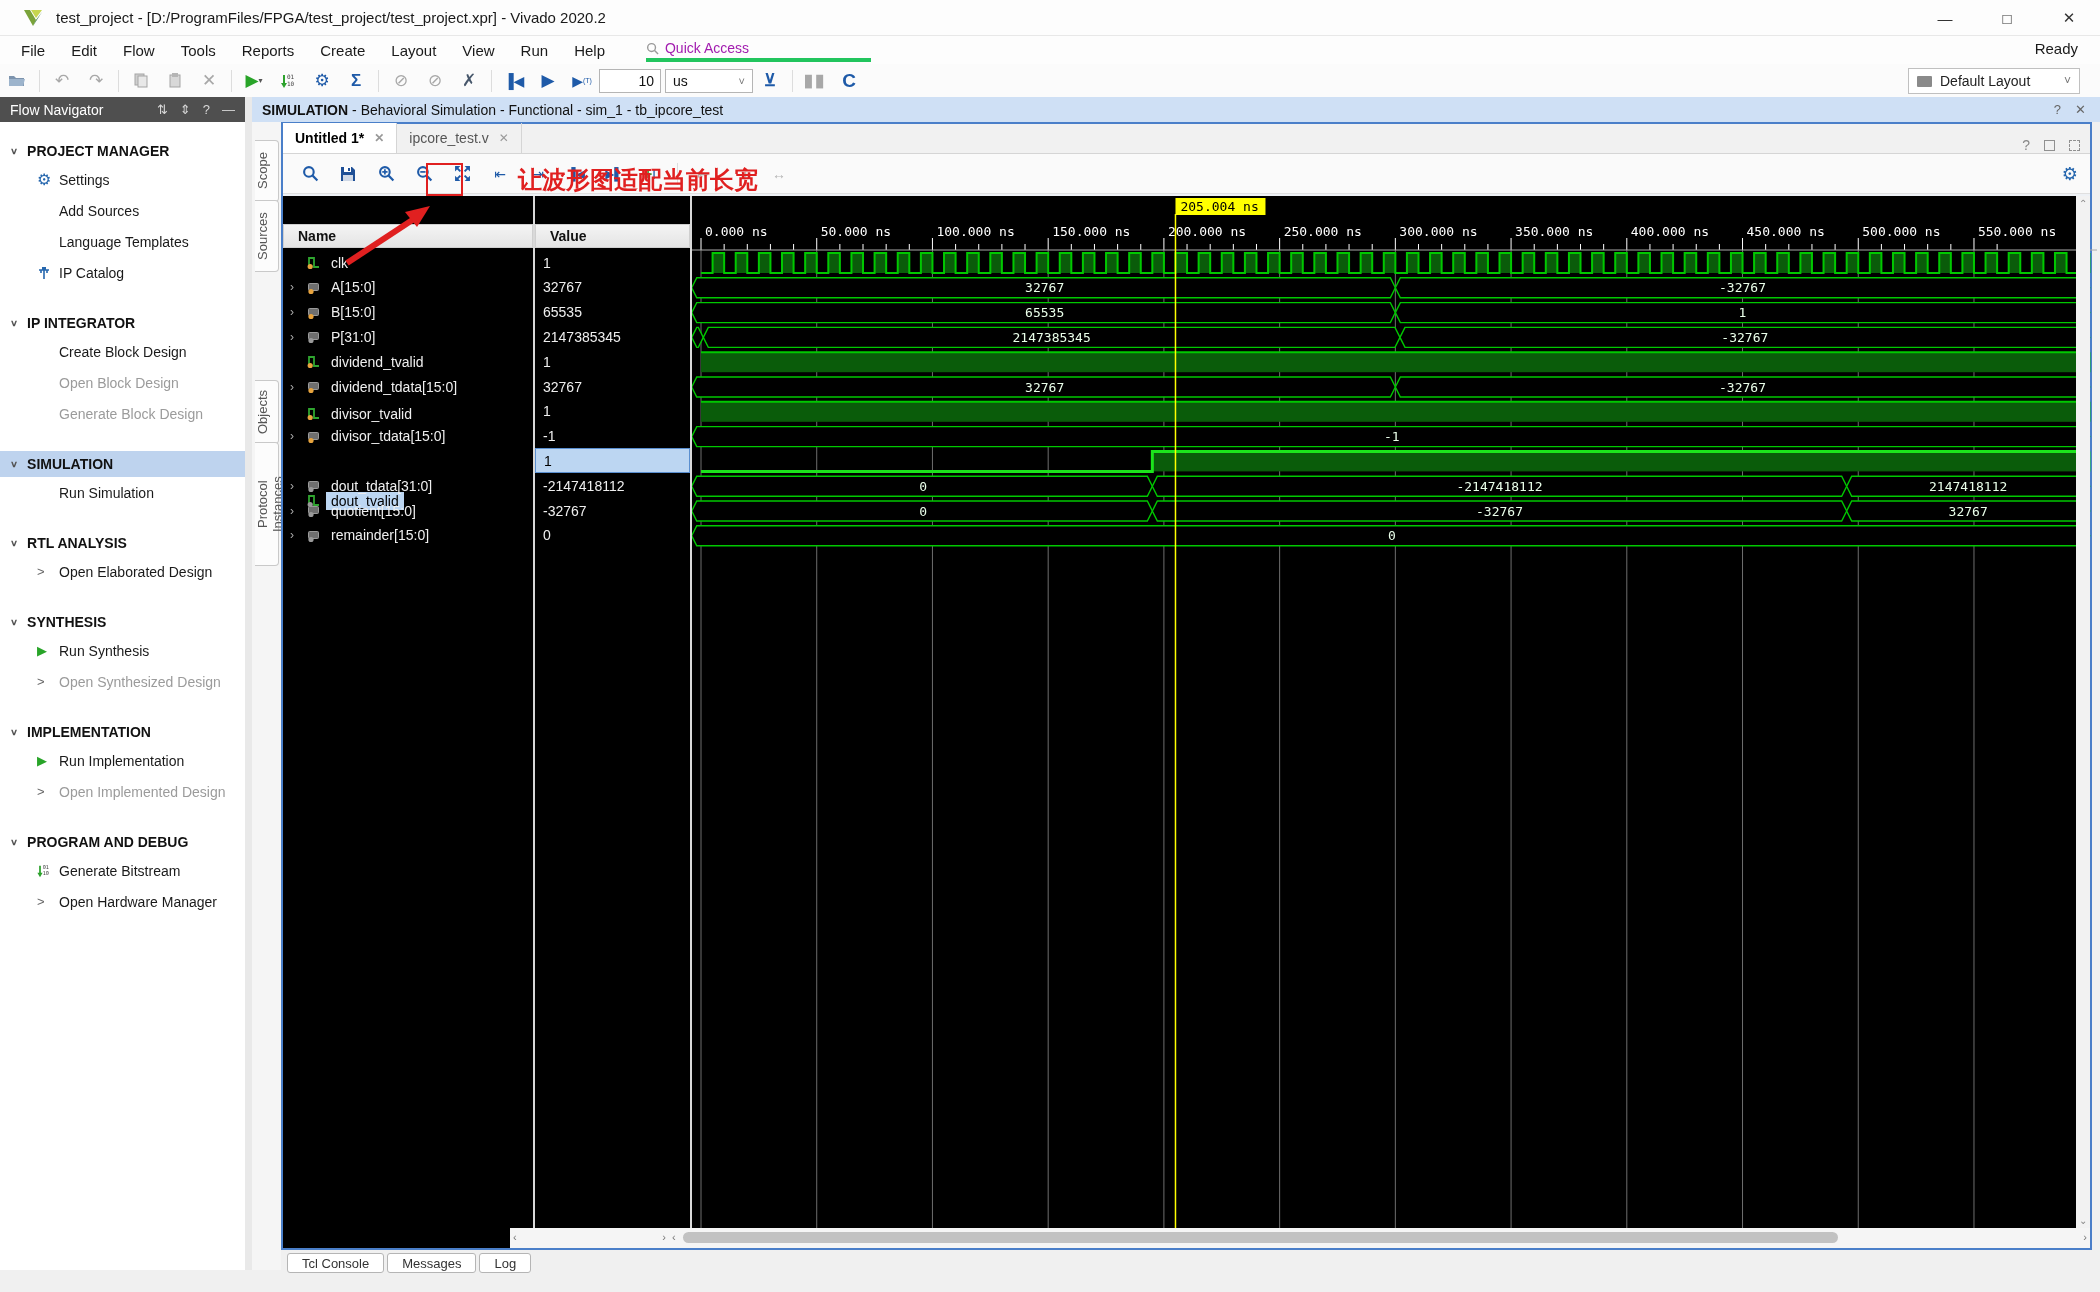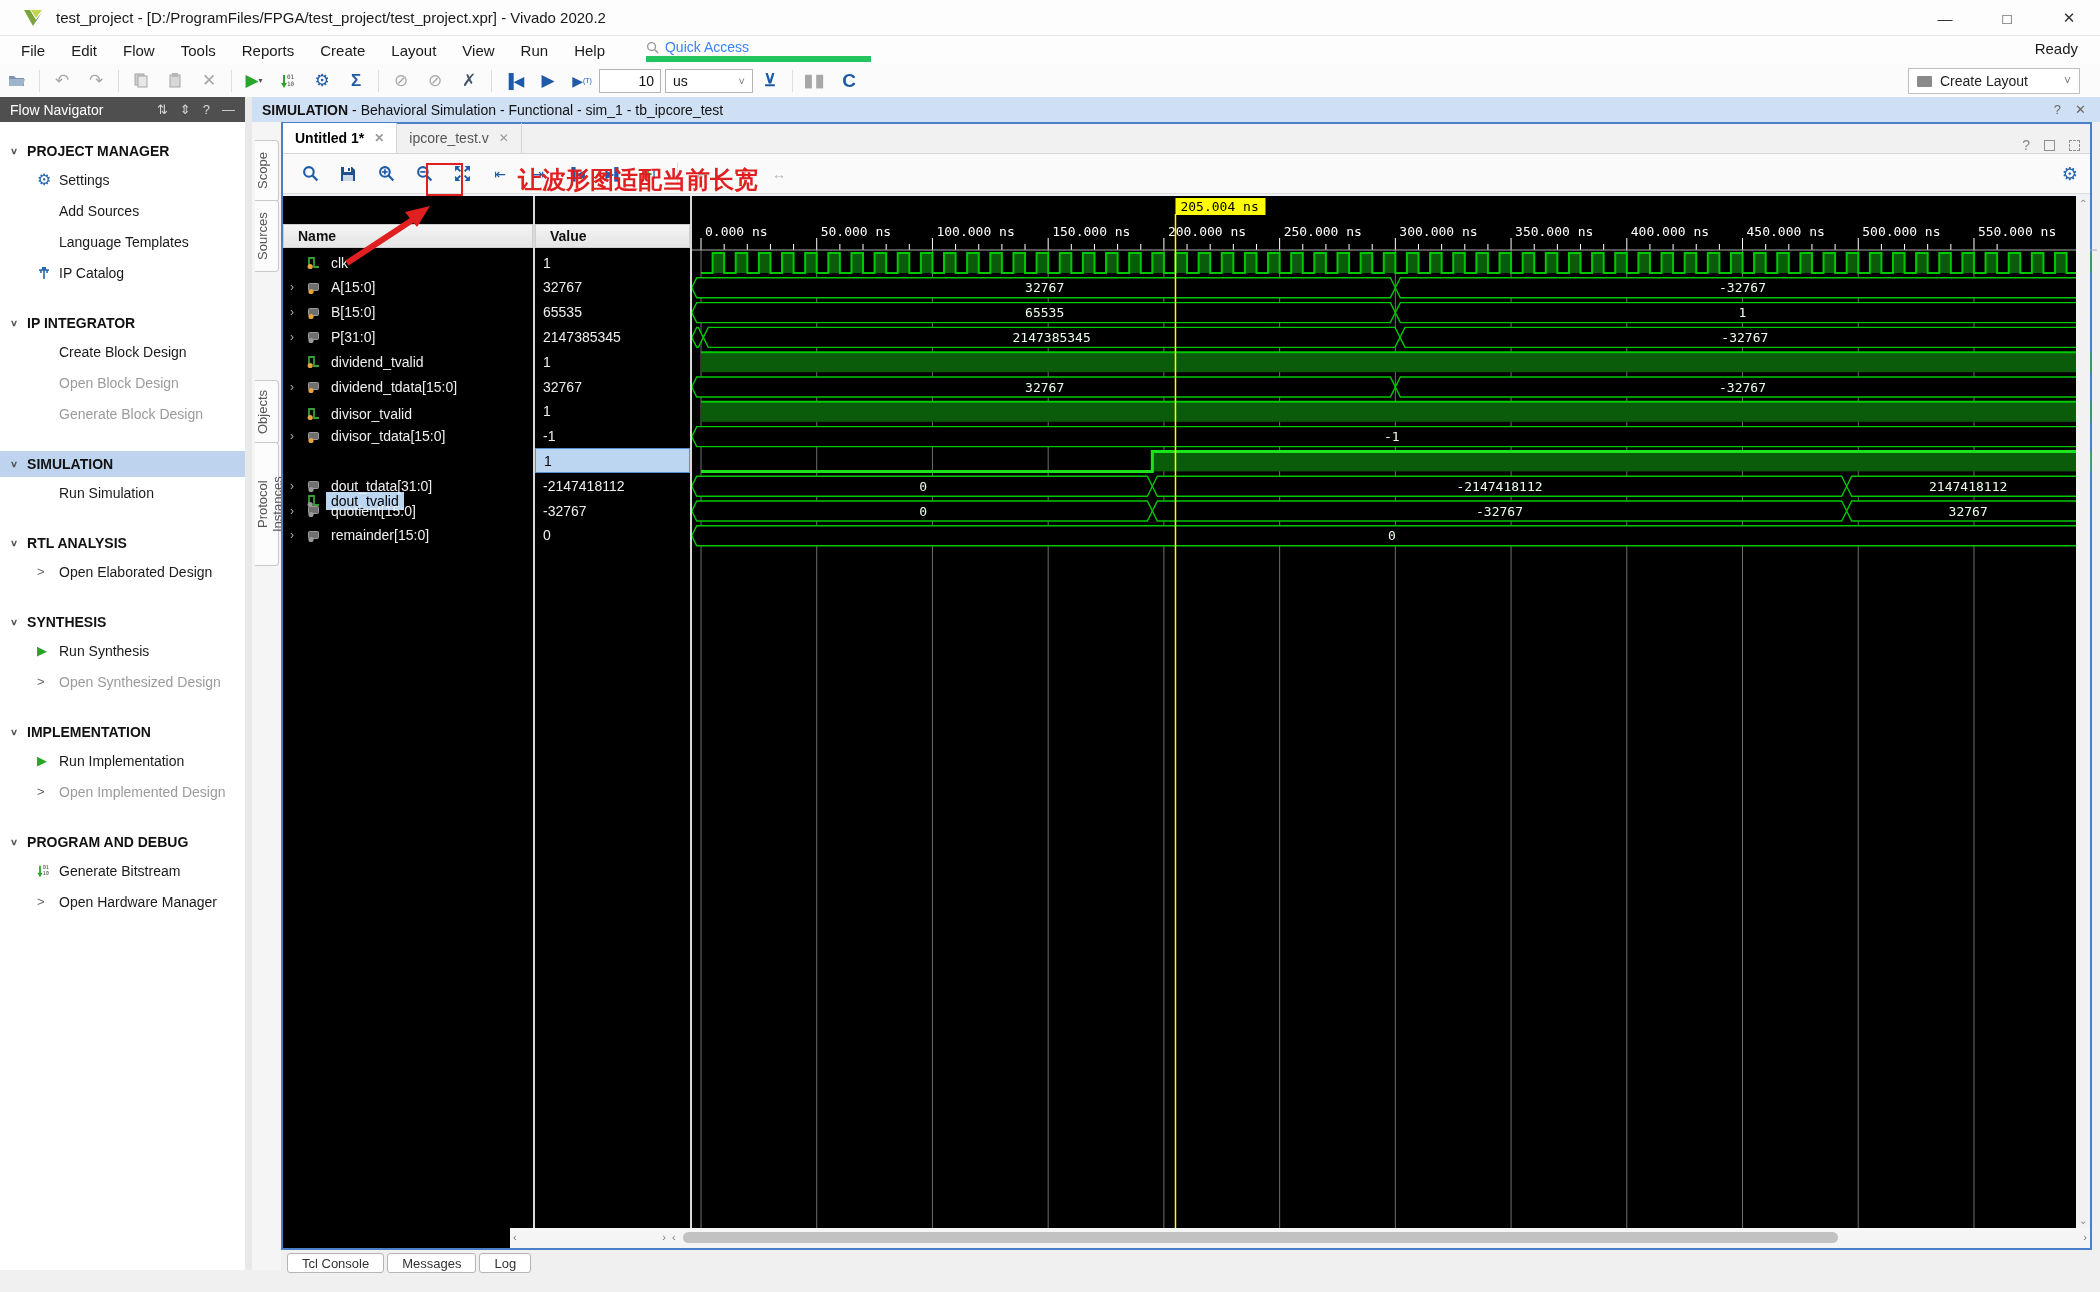--- a/index.html
+++ b/index.html
@@ -14,21 +14,21 @@
   .titlebar .title { margin-left:12px; font-size:15px; color:#1a1a1a; }
   .wincontrols { position:absolute; right:0; top:0; height:36px; display:flex; }
   .winbtn { width:62px; height:36px; display:flex; align-items:center; justify-content:center;
     font-size:15px; color:#333; }
 
   
   .menubar { position:absolute; left:0; top:36px; width:2100px; height:28px; background:#fdfdfd;
     display:flex; align-items:center; }
   .menu-item { padding:3px 13px; font-size:15px; color:#1a1a1a; }
   .quick-access { margin-left:28px; display:flex; align-items:center; gap:6px;
-    border-bottom:6px solid #22c55e; width:225px; height:24px; color:#3b82f6; font-size:14px; }
+    border-bottom:4px solid #22c55e; width:225px; height:24px; color:#a21caf; font-size:14px; }
   .ready { position:absolute; right:22px; top:4px; font-size:15px; color:#1a1a1a; }
 
   
   .toolbar { position:absolute; left:0; top:64px; width:2100px; height:34px; background:#fbfbfb;
     border-bottom:1px solid #dadada; display:flex; align-items:center; }
   .tbtn { min-width:30px; height:28px; display:flex; align-items:center; justify-content:center;
     font-size:17px; color:#1e5aa8; margin:0 2px; }
   .tbtn.gray { color:#a8a8a8; }
   .tsep { width:1px; height:22px; background:#ddd; margin:0 5px; }
   .runtime-input { width:62px; height:24px; border:1px solid #b5b5b5; background:#fff;
@@ -227,21 +227,21 @@
     <div class="runtime-unit">
       <span>us</span>
         <span style="color:#777;font-size:11px;">˅</span>
     </div>
     <span class="tbtn" style="font-weight:bold;">⊻</span>
     <span class="tsep"></span>
     <span class="tbtn gray" style="font-weight:bold;letter-spacing:2px;">▮▮</span>
     <span class="tbtn" style="font-size:19px;font-weight:bold;">C</span>
     <div class="layout-select">
       <span class="grid-ic"></span>
-      <span>Create Layout</span>
+      <span>Default Layout</span>
       <span class="caret">˅</span>
     </div>
   </div>
 
   <div class="flownav">
     <div class="fn-header">
       <span>Flow Navigator</span>
       <span class="fn-hicons">
         <span>⇅</span>
         <span>⇕</span>

